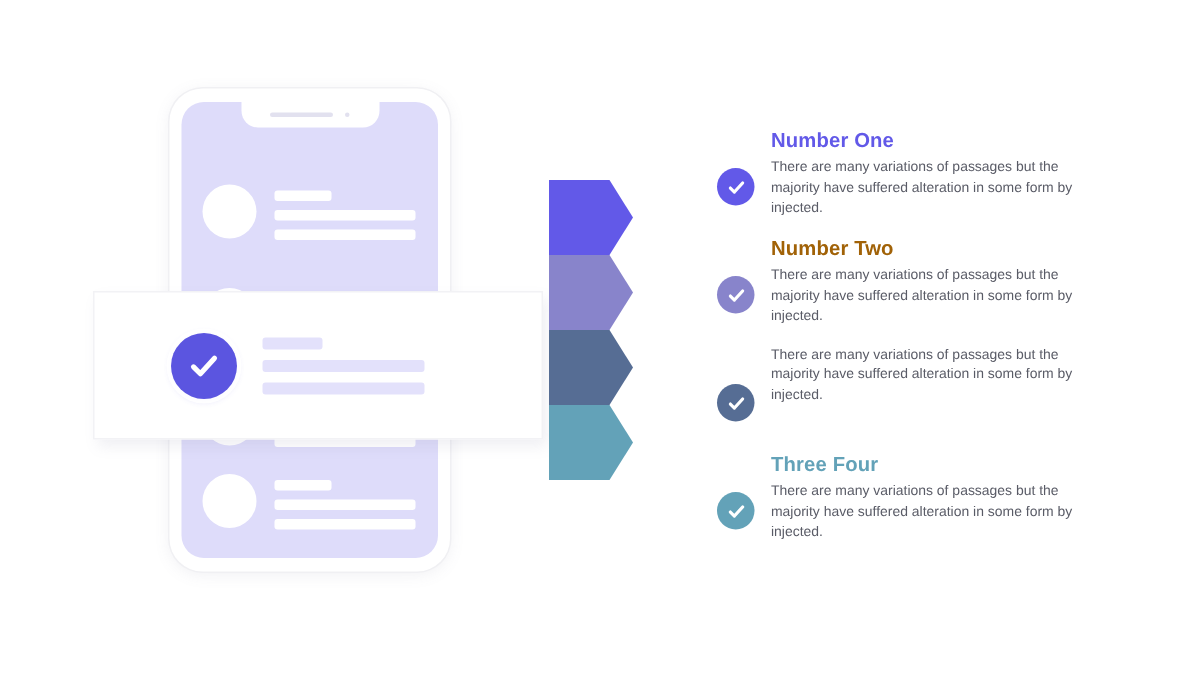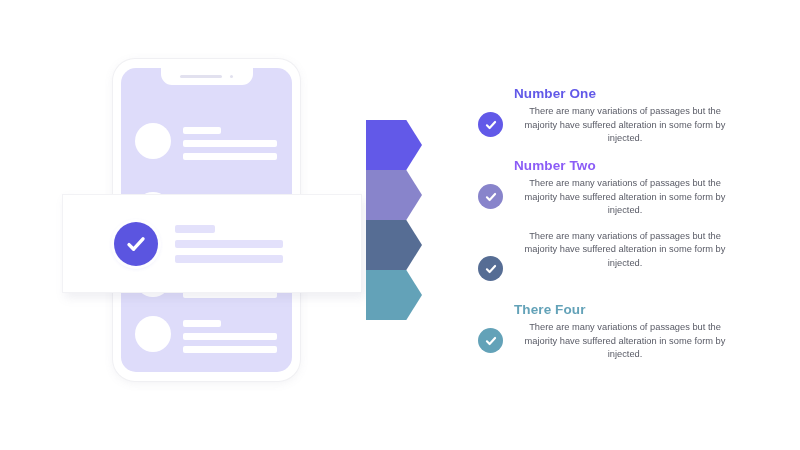--- a/index.html
+++ b/index.html
@@ -188,21 +188,20 @@
     letter-spacing: 0.1px;
     margin: 0 0 3px 0;
     line-height: 1.2;
   }
   .item-desc {
     font-size: 9.3px;
     line-height: 1.45;
     color: #595b66;
     margin: 0;
     width: 222px;
-    text-align: center;
   }
 </style>
 </head>
 <body>
 
 <div id="slide">
 
   <div id="phone-mockup">
     <div id="phone-screen">
 
@@ -281,38 +280,38 @@
       <p class="item-title" style="color: rgb(98, 89, 232);">Number One</p>
       <p class="item-desc">There are many variations of passages but the majority have  suffered alteration in some form by injected.</p>
     </div>
 
     <div class="list-item">
       <div class="item-badge" style="background-color: rgb(136, 132, 203);">
         <svg width="14" height="14" viewBox="0 0 24 24" aria-hidden="true">
           <path d="M5 12.6 L9.6 17.2 L19 6.8" fill="none" stroke="#ffffff" stroke-width="3.6" stroke-linecap="round" stroke-linejoin="round"></path>
         </svg>
       </div>
-      <p class="item-title" style="color: #8b5cf6;">Number Two</p>
+      <p class="item-title" style="color: #a16207;">Number Two</p>
       <p class="item-desc">There are many variations of passages but the majority have  suffered alteration in some form by injected.</p>
     </div>
 
     <div class="list-item">
       <div class="item-badge" style="background-color: rgb(86, 109, 148);">
         <svg width="14" height="14" viewBox="0 0 24 24" aria-hidden="true">
           <path d="M5 12.6 L9.6 17.2 L19 6.8" fill="none" stroke="#ffffff" stroke-width="3.6" stroke-linecap="round" stroke-linejoin="round"></path>
         </svg>
       </div>
       <p class="item-desc">There are many variations of passages but the majority have  suffered alteration in some form by injected.</p>
     </div>
 
     <div class="list-item">
       <div class="item-badge" style="background-color: rgb(99, 162, 184);">
         <svg width="14" height="14" viewBox="0 0 24 24" aria-hidden="true">
           <path d="M5 12.6 L9.6 17.2 L19 6.8" fill="none" stroke="#ffffff" stroke-width="3.6" stroke-linecap="round" stroke-linejoin="round"></path>
         </svg>
       </div>
-      <p class="item-title" style="color: rgb(99, 162, 184);">There Four</p>
+      <p class="item-title" style="color: rgb(99, 162, 184);">Three Four</p>
       <p class="item-desc">There are many variations of passages but the majority have  suffered alteration in some form by injected.</p>
     </div>
 
   </div>
 
 </div>
 
 </body></html>

